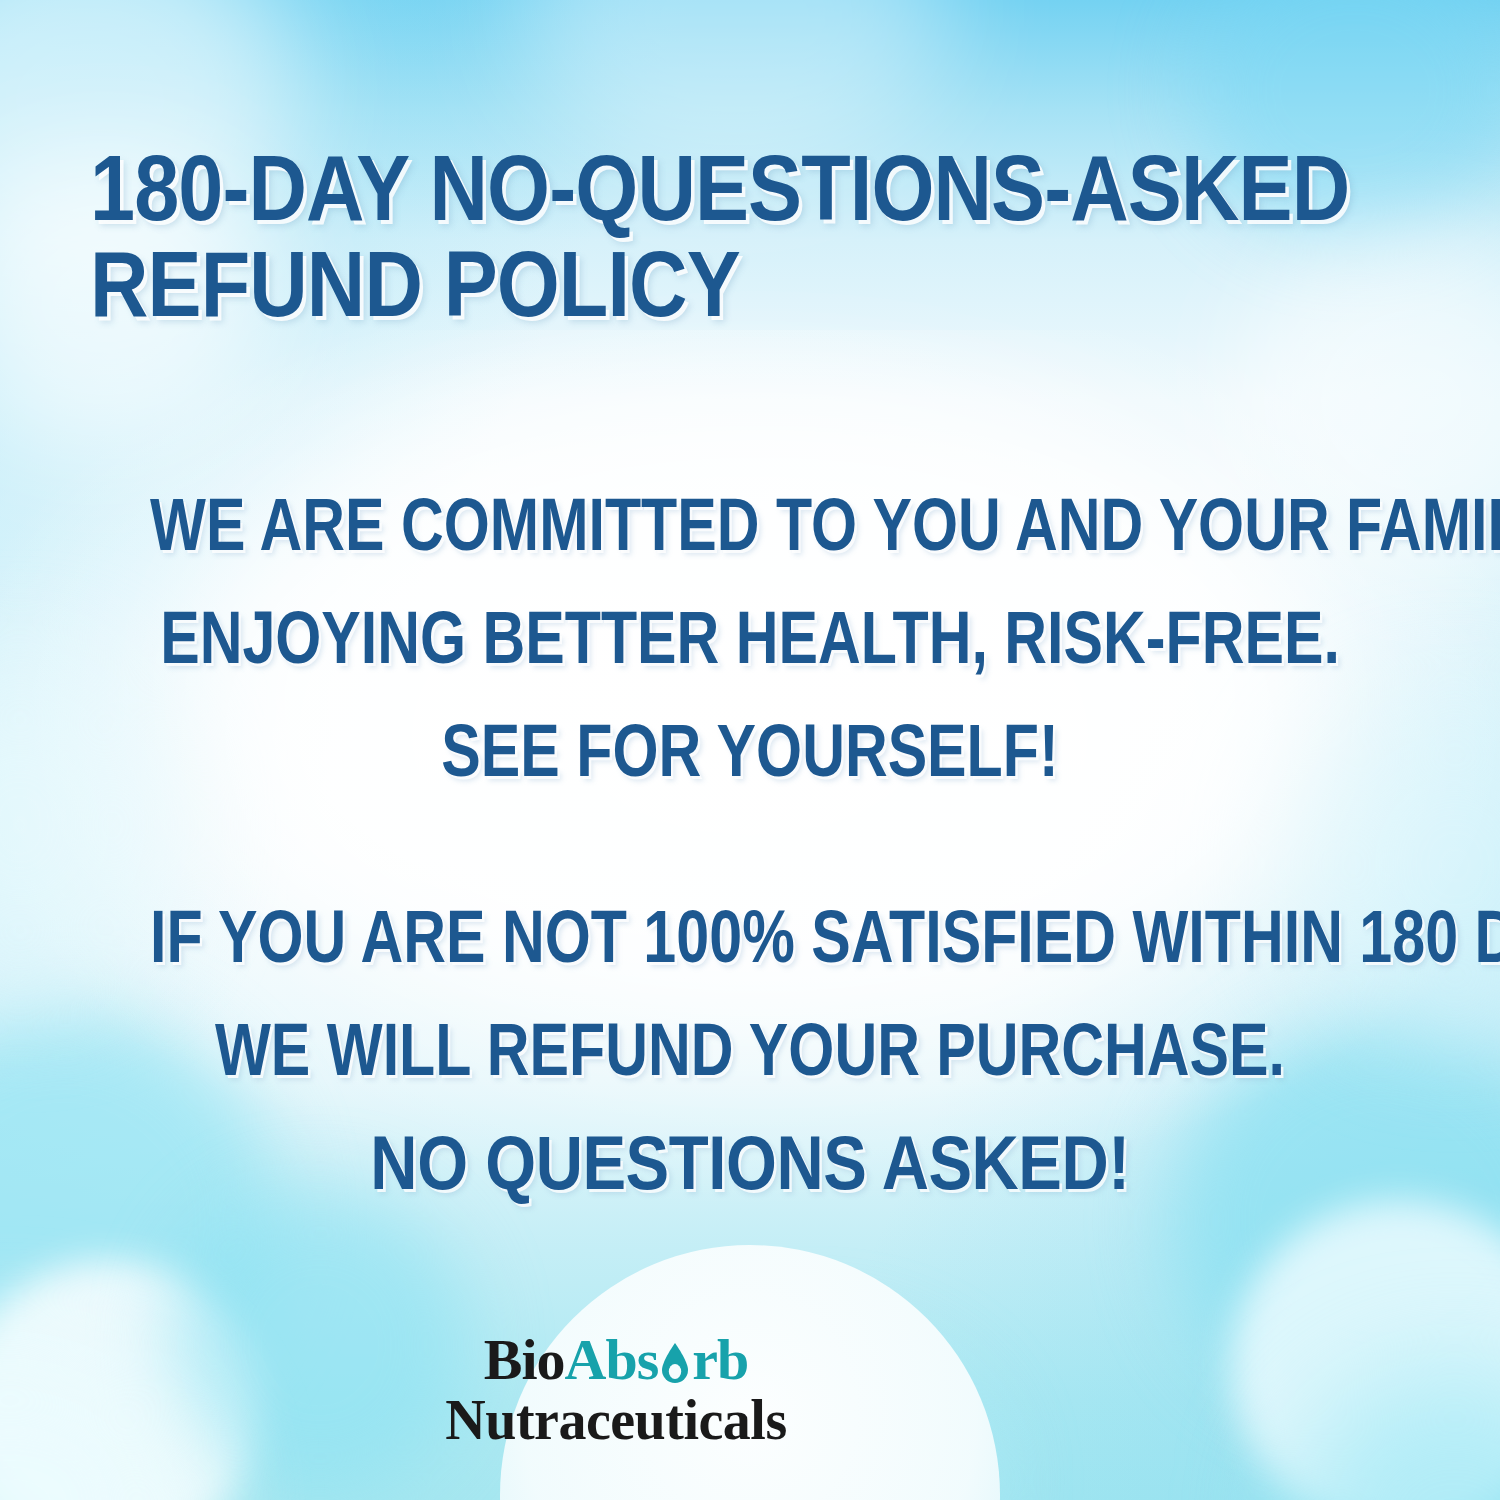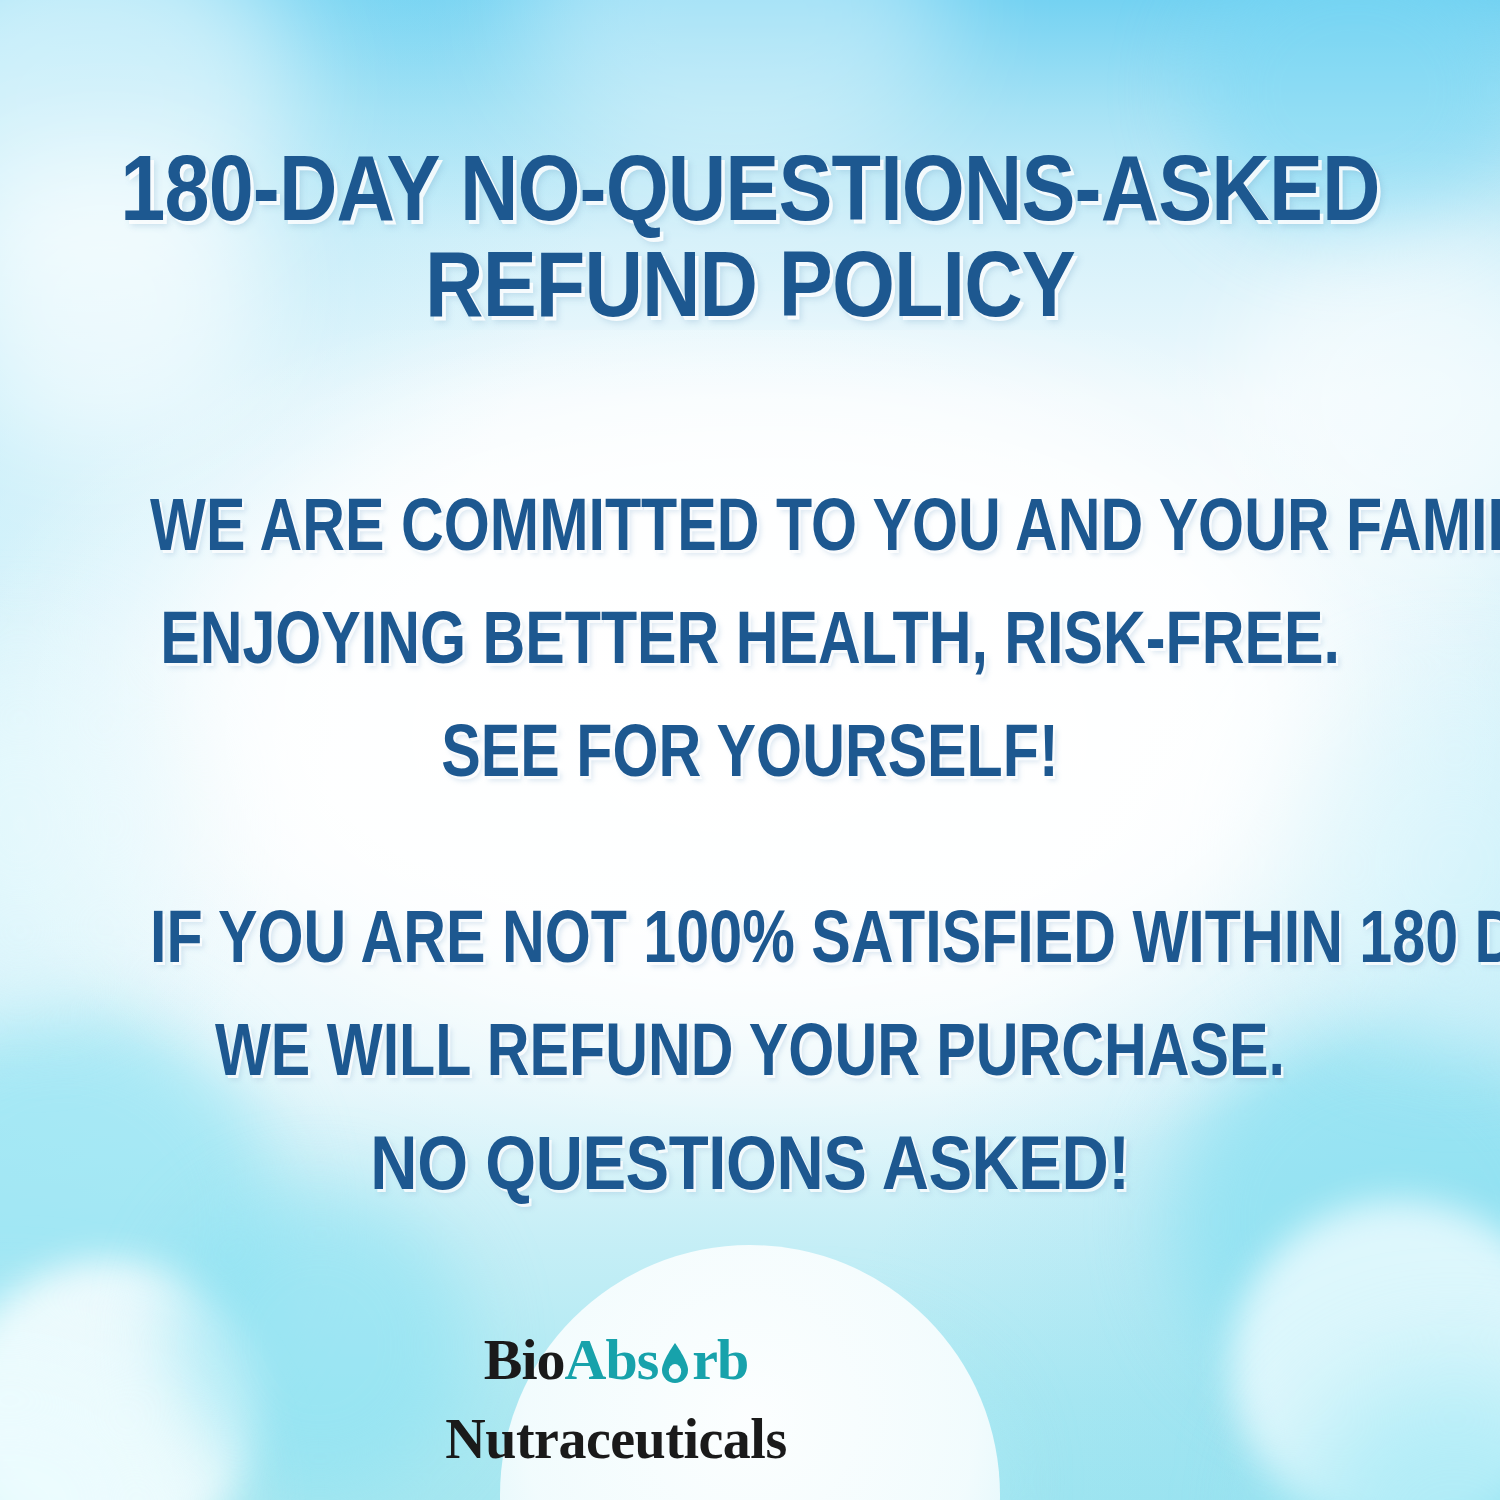--- a/index.html
+++ b/index.html
@@ -93,21 +93,21 @@
     z-index: 5;
     width: 1500px;
     height: 1500px;
   }
 
   .headline-block {
     position: absolute;
     left: 0;
     top: 140px;
     width: 1500px;
-    text-align: center;
+    text-align: left;
   }
 
   .hl-line {
     display: block;
     color: #1d5890;
     font-family: "Liberation Sans Narrow", "Liberation Sans", sans-serif;
     font-weight: 700;
     font-size: 92px;
     line-height: 96px;
     letter-spacing: -1px;
@@ -192,21 +192,21 @@
 
   .logo-bottom {
     display: block;
     font-family: "Liberation Serif", serif;
     font-weight: 700;
     font-size: 56px;
     line-height: 60px;
     letter-spacing: -0.5px;
     color: #1a1a1a;
     white-space: nowrap;
-    margin-top: 19px;
+    margin-top: 0;
   }
 </style>
 </head>
 <body>
 
 <div id="poster">
 
   <div class="bg-layer bg-base"></div>
   <div class="bg-layer bg-horiz"></div>
 

